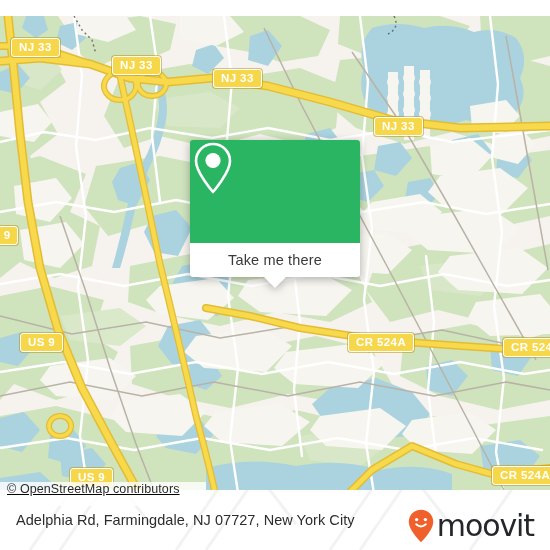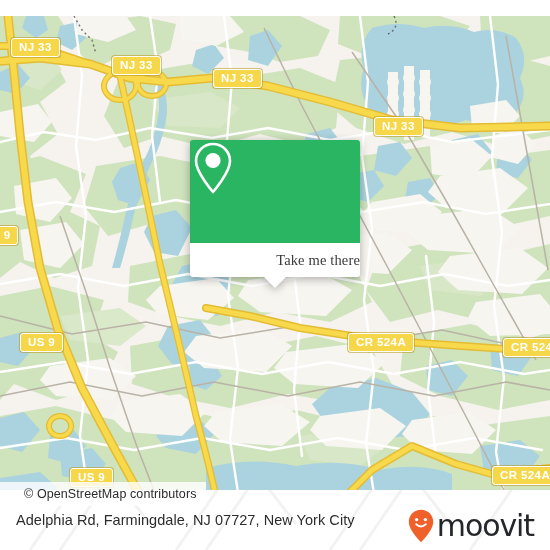--- a/index.html
+++ b/index.html
@@ -12,41 +12,42 @@
   #app{position:relative;width:550px;height:550px;overflow:hidden;background:#fff;}
 
   
   #map{position:absolute;left:0;top:0;width:550px;height:490px;overflow:hidden;background:#f2efe9;margin-top:16px;}
   #map svg{position:absolute;left:0;top:0;display:block;}
 
   
   #osm-attrib{
     position:absolute;left:0;top:466px;height:24px;width:206px;
     background:rgba(255,255,255,0.80);
-    display:flex;align-items:center;
-    padding-left:24px;box-sizing:border-box;
+    display:flex;
+    padding-left:7px;box-sizing:border-box;
     z-index:30;
+    text-decoration:underline;
   }
   #osm-attrib span{font-size:12.5px;color:#2b2b2b;letter-spacing:.1px;white-space:nowrap;}
 
   
   #popup{
     position:absolute;left:190px;top:124px;width:170px;
     z-index:40;
     filter:drop-shadow(0 2px 4px rgba(0,0,0,.30));
   }
   #popup-head{
     height:103px;background:#2ab563;
     border-radius:3px 3px 0 0;
     display:flex;align-items:center;justify-content:center;
   }
   #popup-body{
     position:relative;background:#ffffff;height:34px;
     border-radius:0 0 3px 3px;
-    display:flex;align-items:center;justify-content:flex-end;font-family:Liberation Serif, serif;
+    display:flex;align-items:center;justify-content:center;
   }
   #popup-body .lbl{font-size:14.5px;color:#3a3a3a;letter-spacing:.15px;}
   #popup-tail{
     position:absolute;left:50%;bottom:-11px;margin-left:-11px;
     width:0;height:0;
     border-left:11px solid transparent;
     border-right:11px solid transparent;
     border-top:11px solid #ffffff;
   }
 

